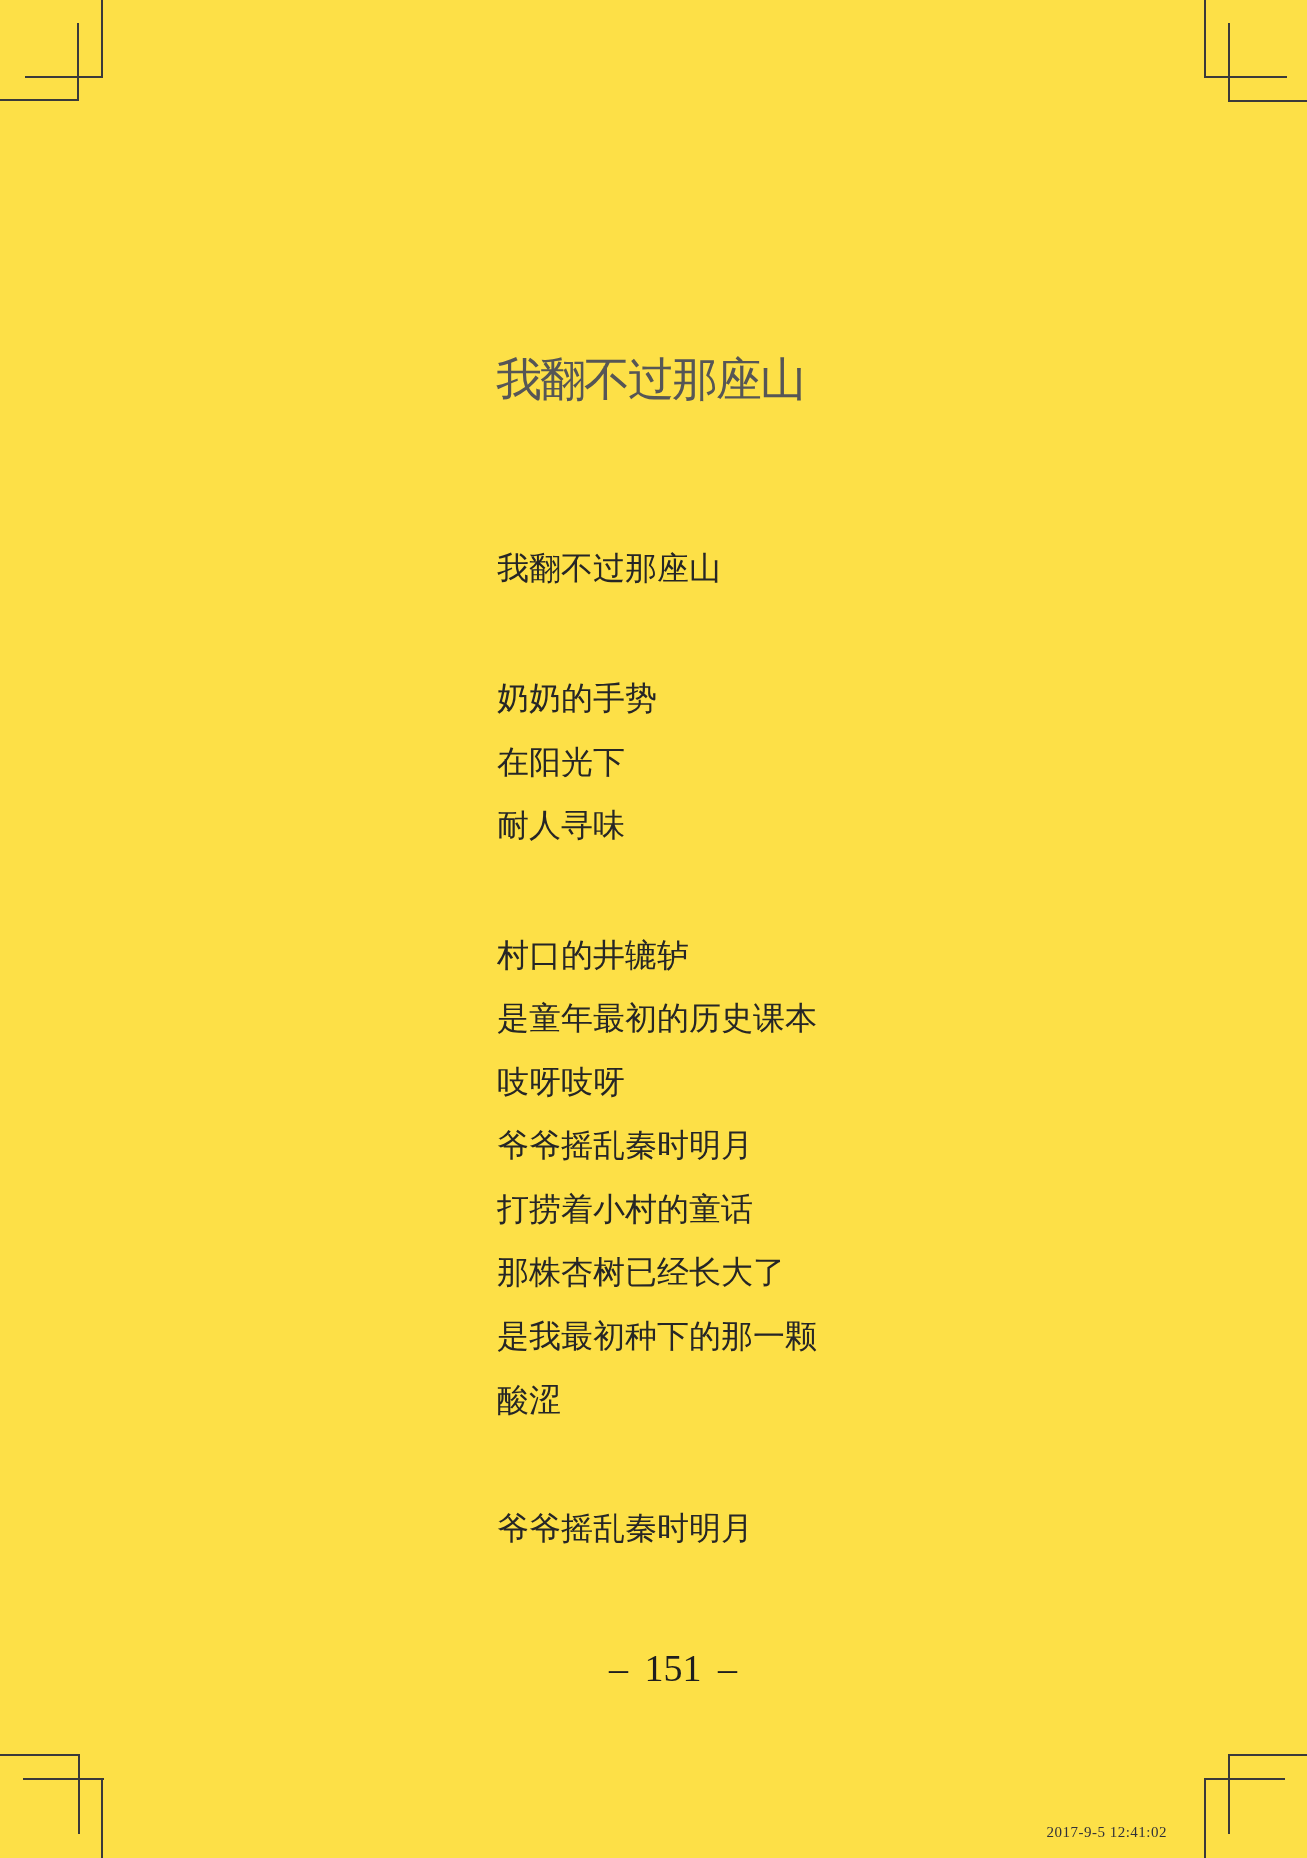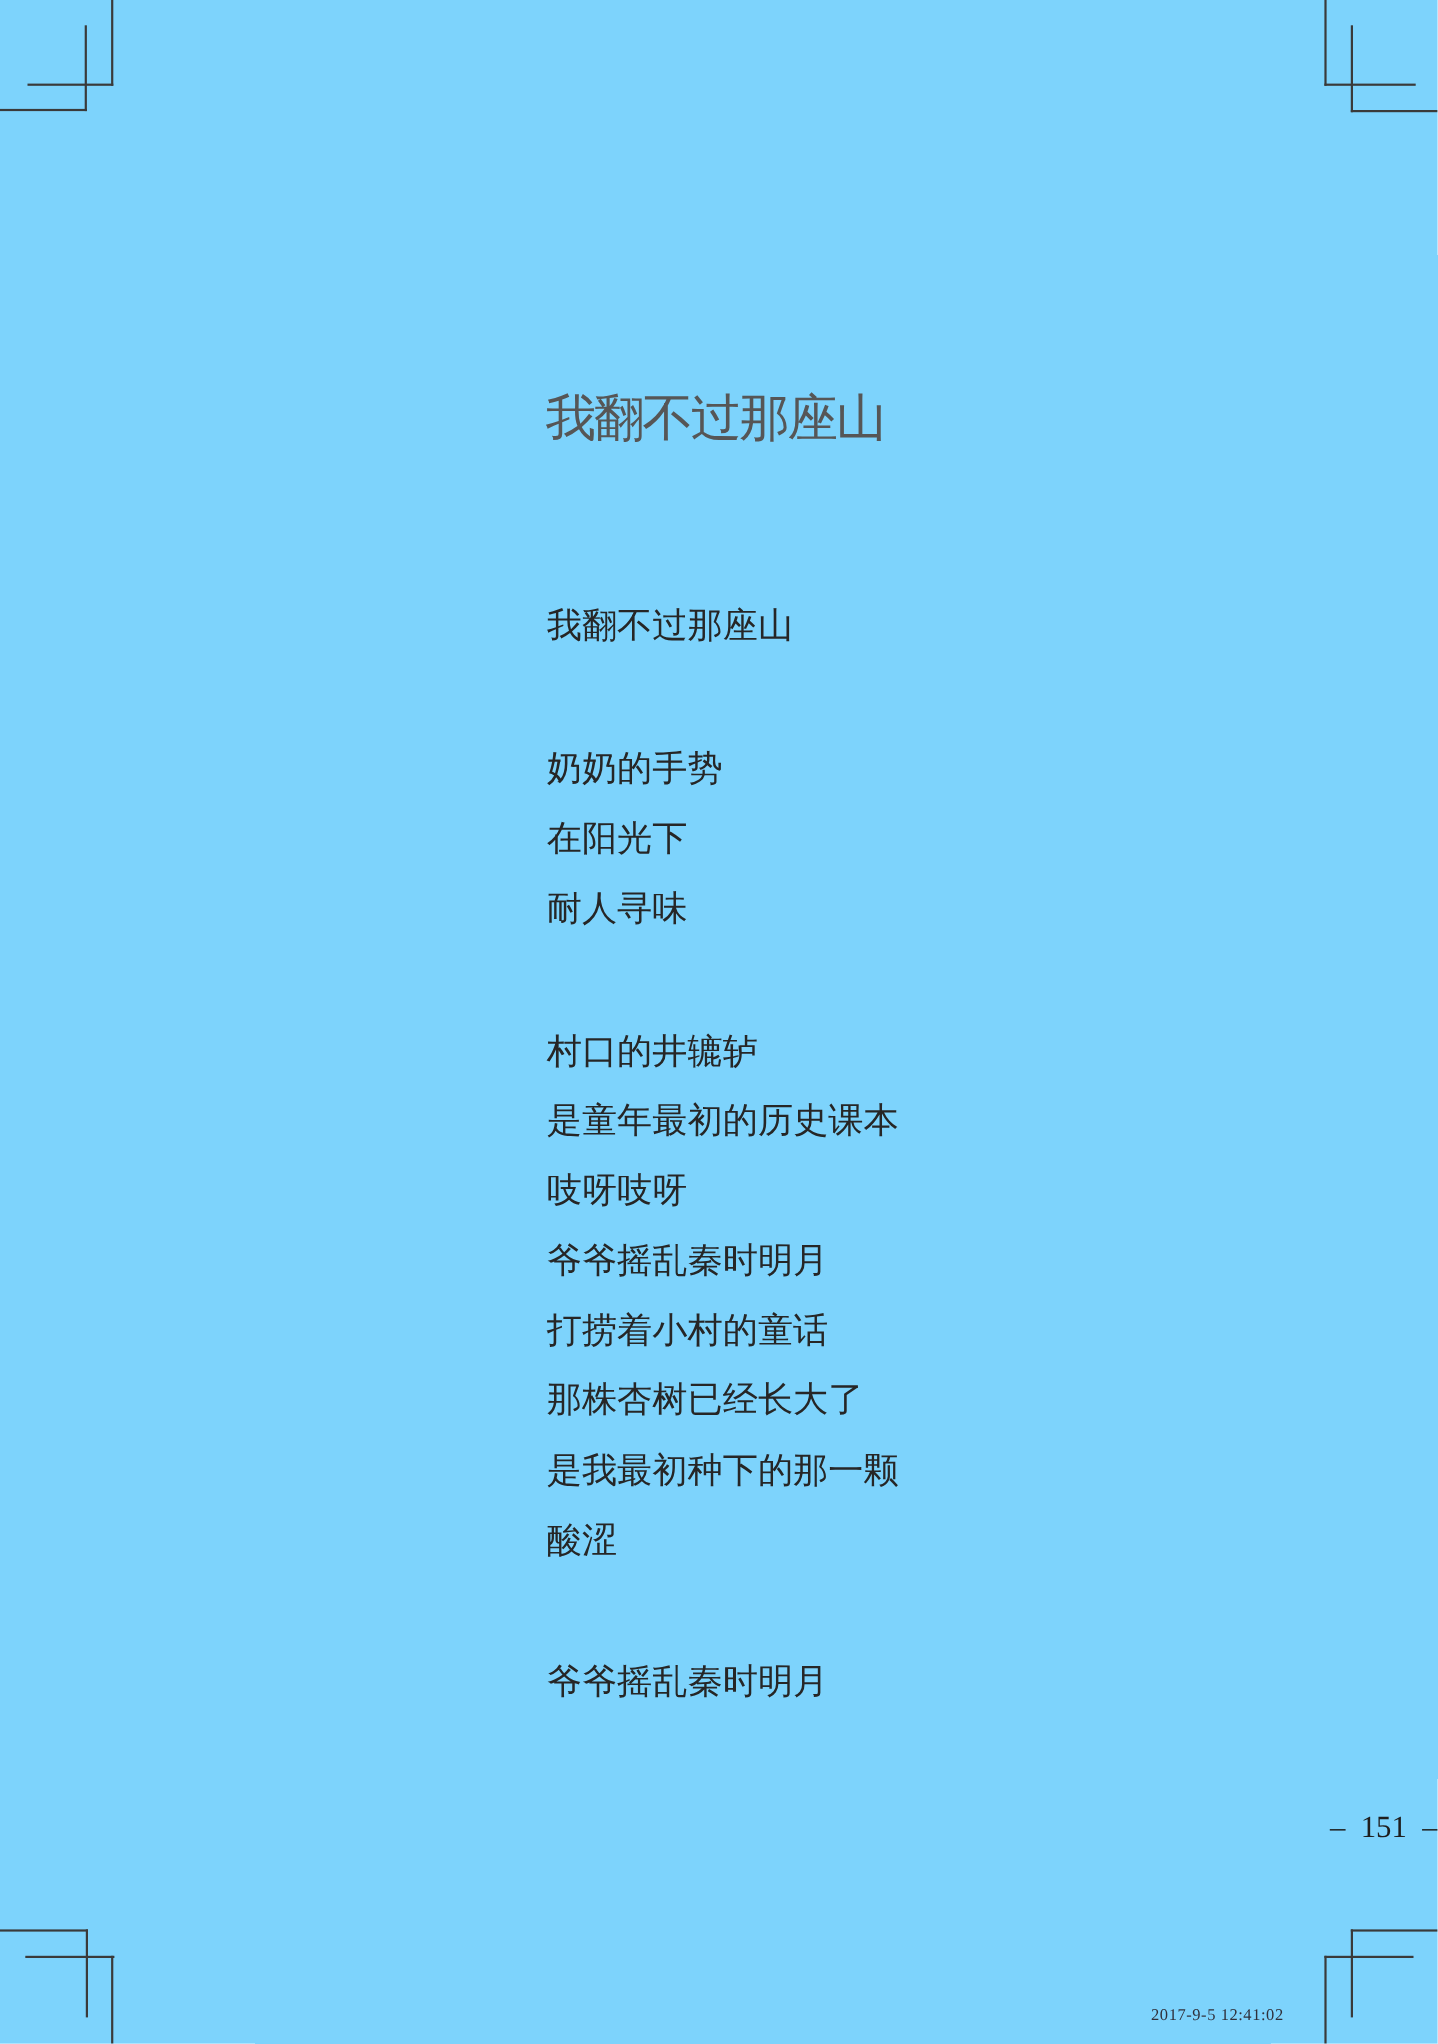--- a/index.html
+++ b/index.html
@@ -4,21 +4,21 @@
 <style>
   html, body {
     margin: 0;
     padding: 0;
     background: #ffffff;
   }
   #page {
     position: relative;
     width: 1307px;
     height: 1858px;
-    background: #7dd3fc;
+    background: #fde047;
     overflow: hidden;
     font-family: "Liberation Serif", serif;
   }
 
   
   .cm {
     position: absolute;
     background: #3a3a3a;
   }
 
@@ -45,22 +45,22 @@
     color: #262626;
     white-space: nowrap;
   }
 
   
   .folio {
     position: absolute;
     left: 39px;
     right: 0;
     top: 1646px;
-    text-align: right;
-    font-size: 28px;
+    text-align: center;
+    font-size: 38px;
     color: #1e1e1e;
     word-spacing: 7px;
     white-space: nowrap;
   }
 
   
   .footer-left {
     position: absolute;
     left: 130px;
     top: 1820px;

